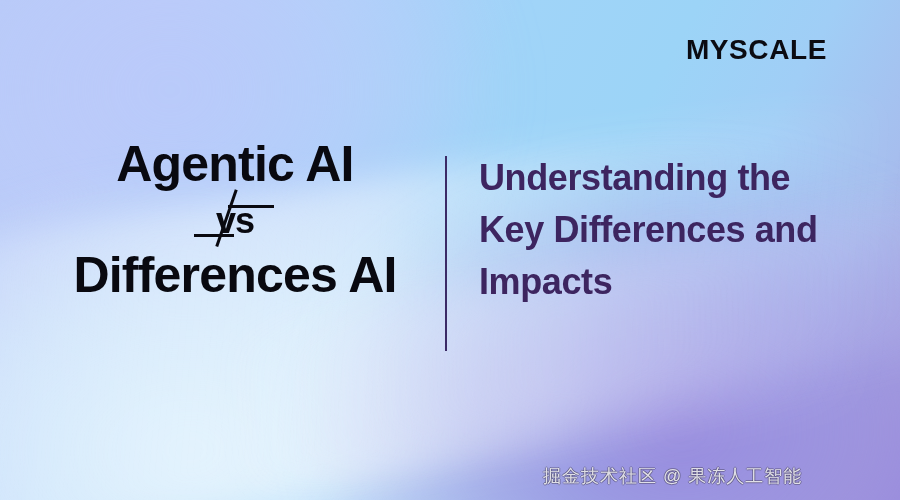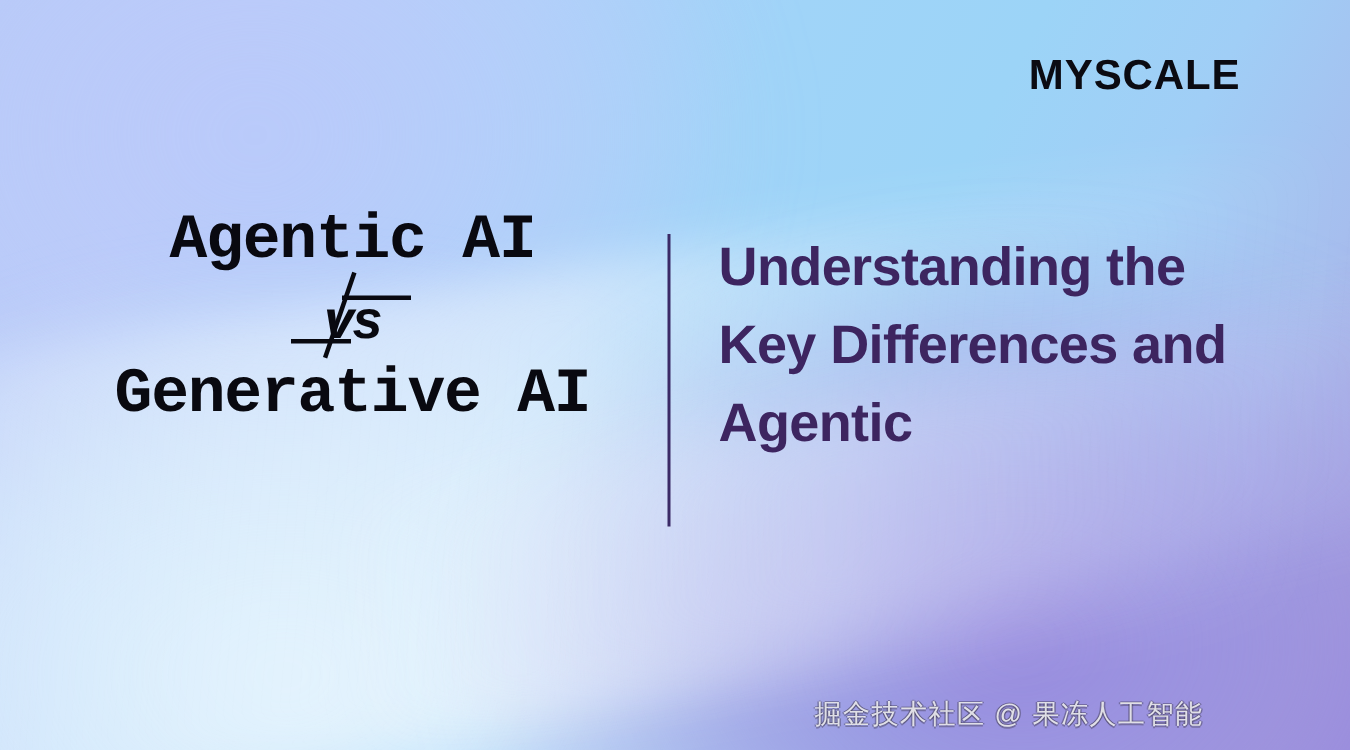--- a/index.html
+++ b/index.html
@@ -129,41 +129,39 @@
   
   .headline {
     position: absolute;
     left: 40px;
     top: 138px;
     width: 390px;
     text-align: center;
   }
 
   .headline-line {
-    font-size: 42px;
+    font-size: 50px;
     font-weight: 800;
     letter-spacing: -0.8px;
     color: #090910;
     line-height: 1.06;
     white-space: nowrap;
-    font-family: Liberation Mono, monospace;
   }
 
   .vs-wrap {
     position: relative;
     display: inline-block;
     margin: 12px 0 10px 0;
     padding: 0 26px;
   }
 
   .vs-text {
     position: relative;
     font-size: 36px;
     font-weight: 800;
-    font-style: italic;
     letter-spacing: -1px;
     color: #090910;
     line-height: 1;
     z-index: 2;
     margin-top: 32px;
   }
 
   .vs-slash {
     position: absolute;
     left: 50%;
@@ -251,22 +249,22 @@
   <div class="headline">
     <div class="headline-line">Agentic AI</div>
 
     <div class="vs-wrap">
       <span class="vs-bar-top"></span>
       <span class="vs-slash"></span>
       <span class="vs-bar-bottom"></span>
       <span class="vs-text">vs</span>
     </div>
 
-    <div class="headline-line">Generative AI</div>
+    <div class="headline-line">Differences AI</div>
   </div>
 
   <div class="divider"></div>
 
-  <div class="subtitle">Understanding the Key Differences and Agentic</div>
+  <div class="subtitle">Understanding the Key Differences and Impacts</div>
 
   <div class="watermark">掘金技术社区 @ 果冻人工智能</div>
 
 </div>
 
 </body></html>

